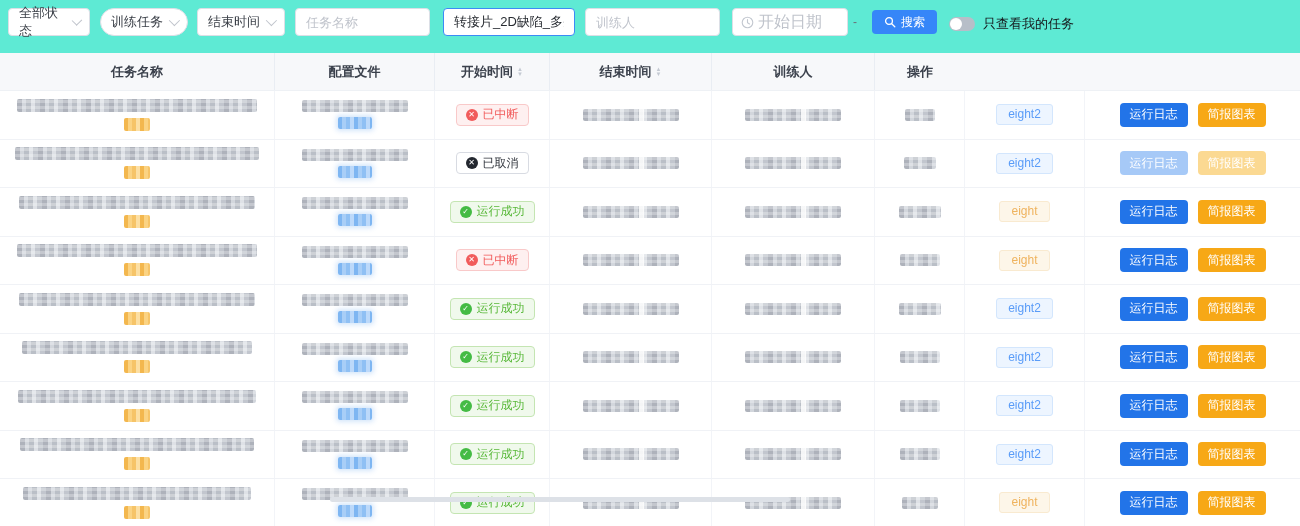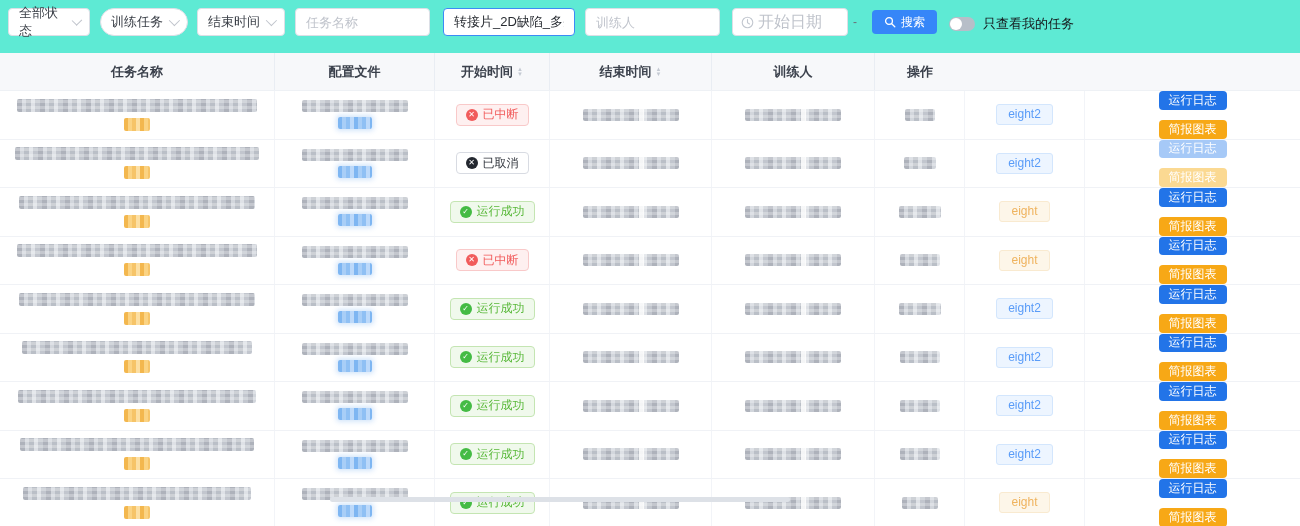--- a/index.html
+++ b/index.html
@@ -28,21 +28,21 @@
   
   .thead,.trow{display:grid;grid-template-columns:275px 160px 115px 162px 163px 90px 120px 215px;}
   .thead{margin-top:8px;height:37px;background:#f7f8fa;border-bottom:1px solid #eef1f5;}
   .hcell{display:flex;align-items:center;justify-content:center;font-size:13px;font-weight:bold;color:#3b414c;
          border-right:1px solid #e9edf3;}
   .hcell:last-child{border-right:none;}
   .sort{display:inline-flex;flex-direction:column;margin-left:4px;line-height:4px;}
   .sort i{font-style:normal;font-size:6px;color:#c4c9d2;height:5px;}
   .trow{height:47.5px;border-bottom:1px solid #f0f2f6;background:#fff;}
   .cell{display:flex;flex-direction:column;align-items:center;justify-content:center;border-right:1px solid #f2f4f8;overflow:hidden;}
-  .cell:last-child{border-right:none;flex-direction:column;}
+  .cell:last-child{border-right:none;}
   .c-ops{flex-direction:row;gap:10px;}
 
   
   .mz{height:13px;border-radius:2px;opacity:.8;
     background:
       repeating-linear-gradient(0deg, rgba(255,255,255,0) 0 3px, rgba(255,255,255,.28) 3px 6px),
       repeating-linear-gradient(90deg,#9aa0ab 0 5px,#c7ccd4 5px 9px,#aab0ba 9px 14px,#d6dae0 14px 18px,#b3b8c2 18px 23px);}
   .mz-time{width:96px;height:12px;
     background:
       linear-gradient(90deg, rgba(255,255,255,0) 0 56px, rgba(255,255,255,.85) 56px 61px, rgba(255,255,255,0) 61px),

